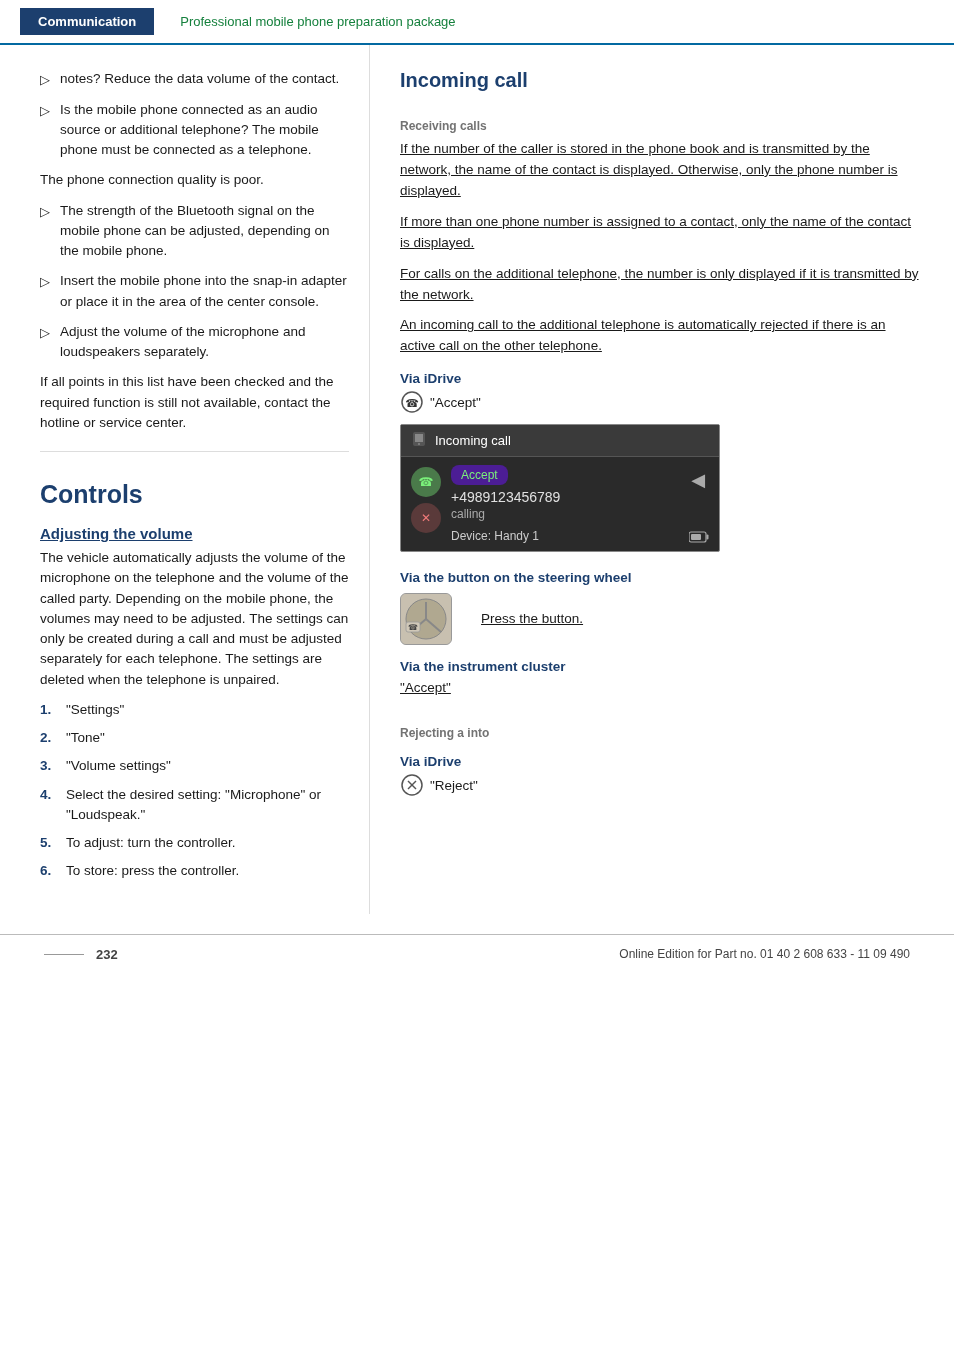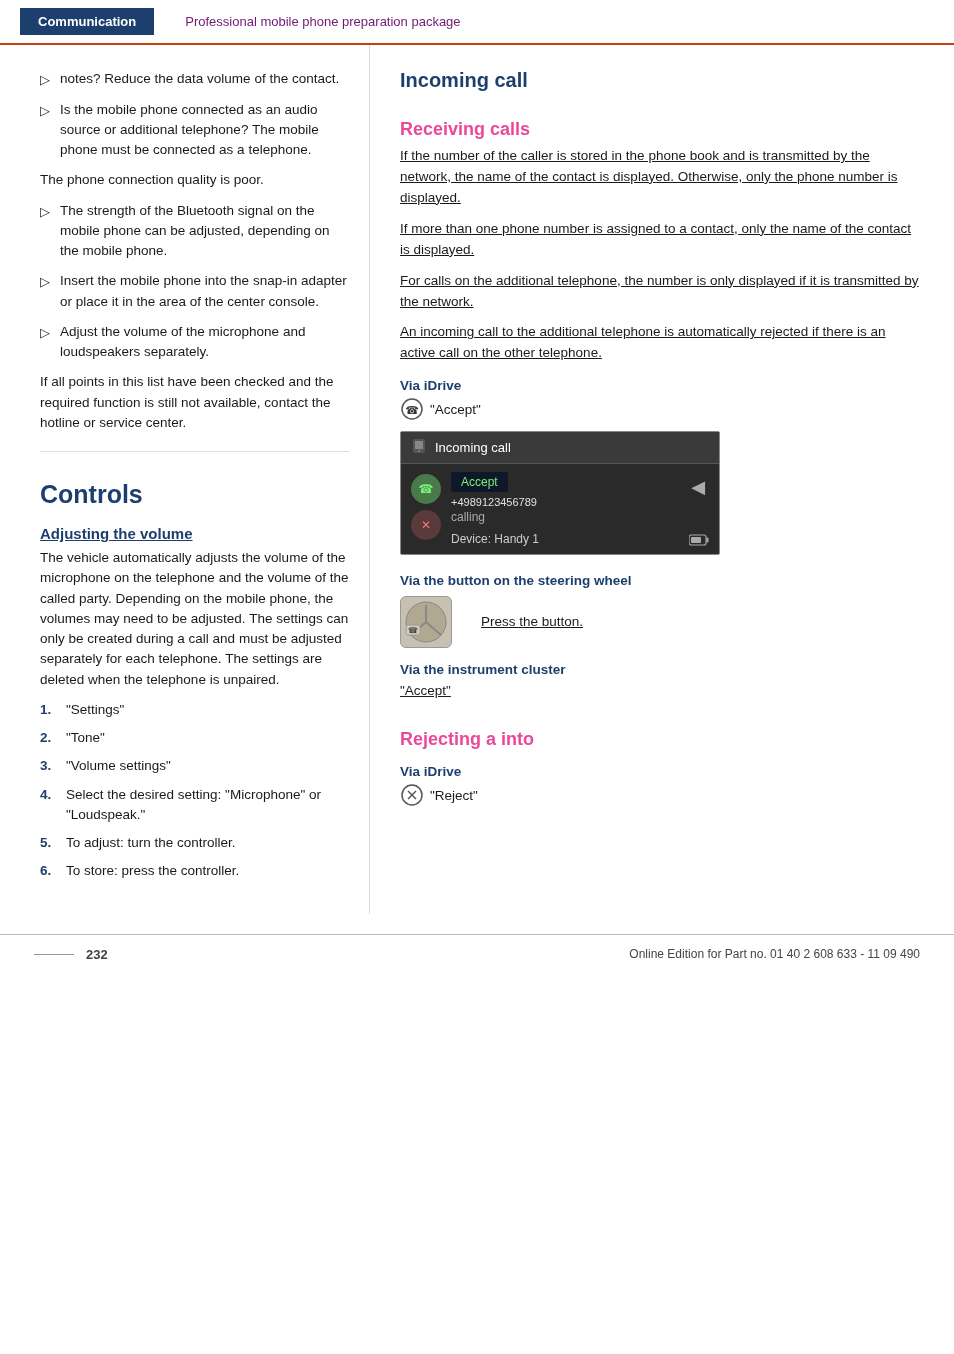--- a/index.html
+++ b/index.html
@@ -8,36 +8,36 @@
       min-height: 1354px;
       font-family: Arial, Helvetica, sans-serif;
       font-size: 14px;
       color: #1a1a1a;
       background: #fff;
     }
     
     .header {
       display: flex;
       align-items: center;
-      border-bottom: 2px solid #c2410c;
+      border-bottom: 2px solid #0369a1;
       padding: 8px 20px;
-      gap: 12px;
+      gap: 0;
     }
     .header-tab-active {
       background: #1c3f6e;
       color: #fff;
       padding: 6px 18px;
       font-size: 13px;
       font-weight: bold;
       white-space: nowrap;
     }
     .header-title {
-      color: #701a75;
+      color: #15803d;
       font-size: 13px;
-      padding-left: 19px;
+      padding-left: 26px;
     }
     
     .main-content {
       display: flex;
       gap: 0;
     }
     
     .left-col {
       width: 370px;
       padding: 24px 20px 24px 40px;
@@ -105,23 +105,23 @@
       min-width: 18px;
     }
     
     .right-heading-large {
       font-size: 20px;
       font-weight: bold;
       color: #1c3f6e;
       margin-bottom: 10px;
     }
     .right-heading-medium {
-      font-size: 18px;
-      font-weight: bold;
-      color: #ec4899;
+      font-size: 12px;
+      font-weight: bold;
+      color: #737373;
       margin-top: 27px;
       margin-bottom: 6px;
     }
     .right-heading-sub {
       font-size: 13.5px;
       font-weight: bold;
       color: #1c3f6e;
       margin-top: 14px;
       margin-bottom: 4px;
     }
@@ -193,30 +193,30 @@
     }
     .icb-icon-accept {
       background: #4a7a4a;
       color: #7af07a;
     }
     .icb-icon-reject {
       background: #5a3a3a;
       color: #f07a7a;
     }
     .icb-accept-btn {
-      background: #0f172a;
+      background: #4c1d95;
       color: #7af07a;
       padding: 3px 10px;
       font-size: 12px;
-      border-radius: 2px;
+      border-radius: 8px;
       margin-bottom: 4px;
       display: inline-block;
     }
     .icb-number {
-      font-size: 11px;
+      font-size: 14px;
       color: #e0e0e0;
       margin-bottom: 2px;
     }
     .icb-calling {
       font-size: 12px;
       color: #aaa;
       margin-bottom: 8px;
     }
     .icb-device {
       font-size: 12px;
@@ -251,21 +251,21 @@
       border-radius: 6px;
       display: flex;
       align-items: center;
       justify-content: center;
       border: 1px solid #999;
       overflow: hidden;
     }
     
     .footer {
       border-top: 1px solid #bbb;
-      padding: 12px 34px;
+      padding: 12px 44px;
       font-size: 12px;
       color: #444;
       display: flex;
       align-items: center;
       justify-content: space-between;
       margin-top: 20px;
     }
     .footer-page-num {
       font-weight: bold;
       font-size: 13px;

